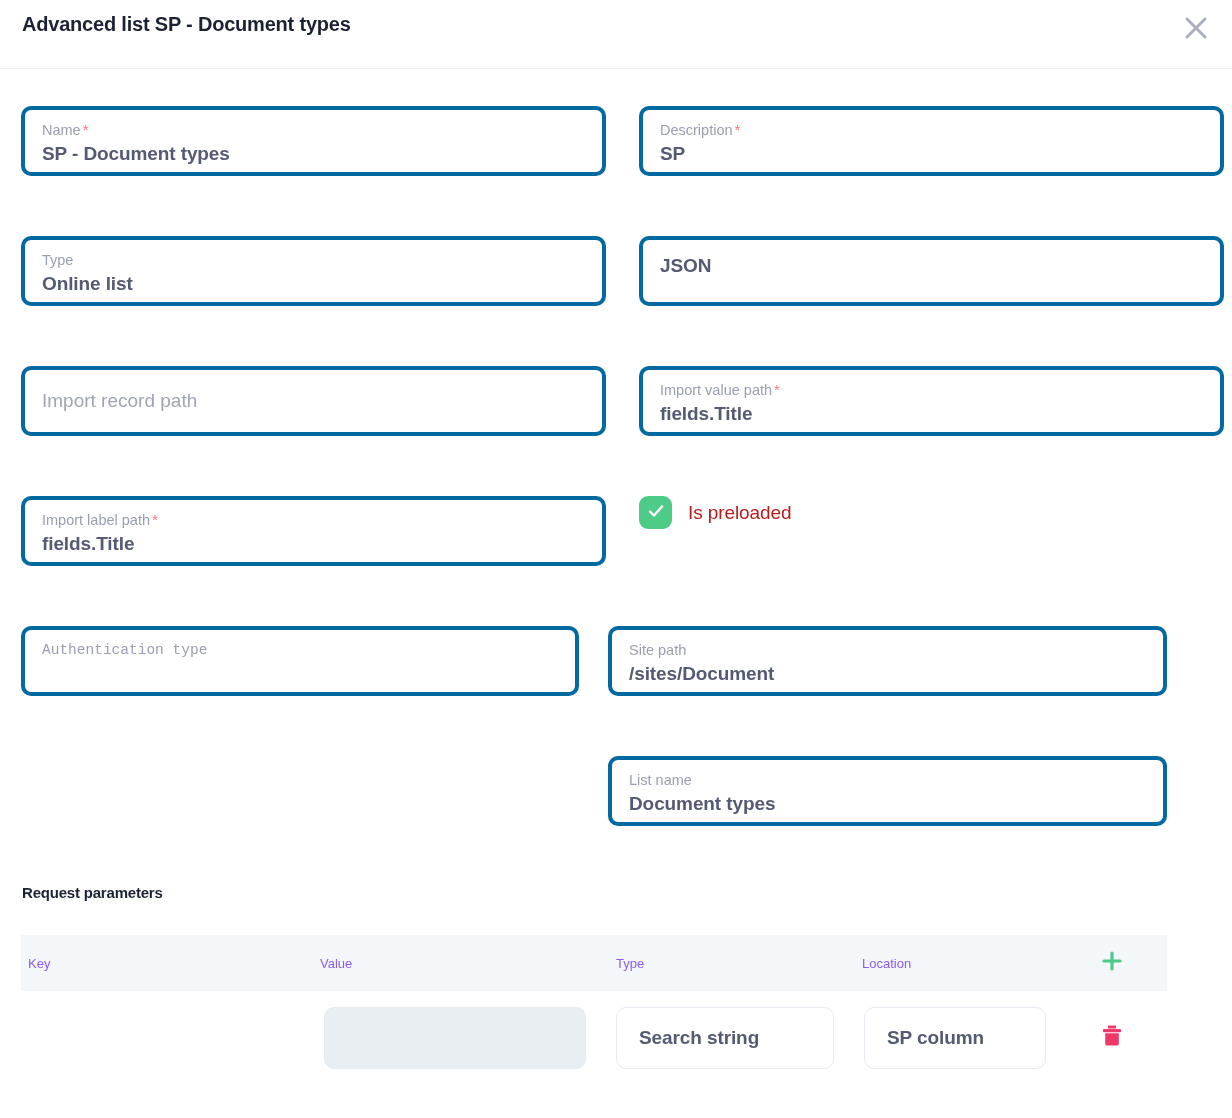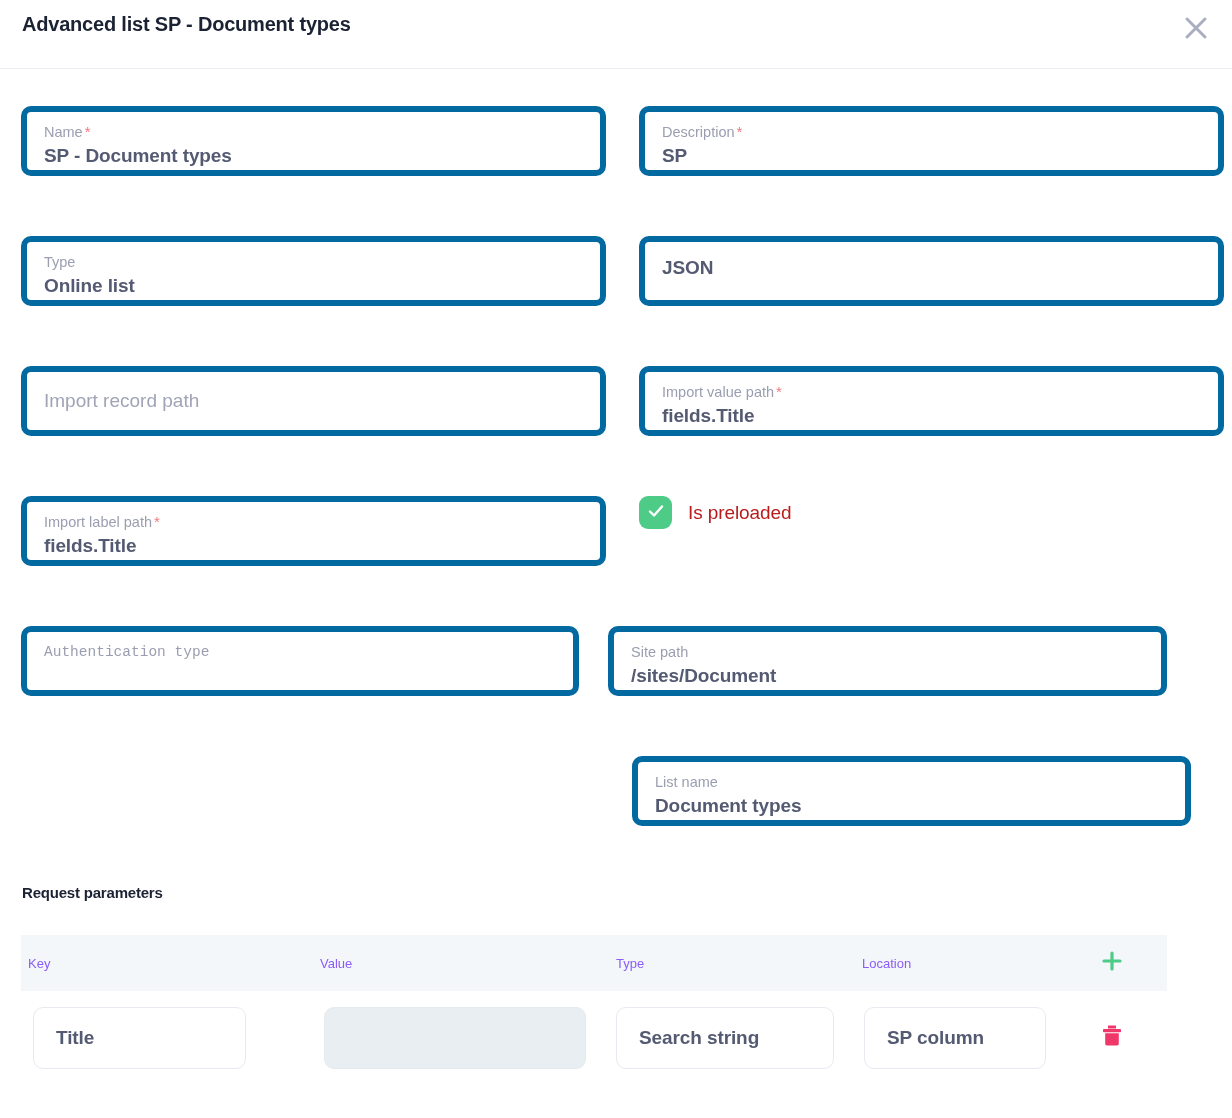--- a/index.html
+++ b/index.html
@@ -25,21 +25,21 @@
     position: absolute; right: 16px; top: 8px; width: 40px; height: 40px;
     display: flex; align-items: center; justify-content: center; cursor: pointer;
   }
   .close-btn svg { display: block; }
 
   
   .form-area { position: absolute; left: 0; top: 69px; width: 1232px; }
 
   .field {
     position: absolute; height: 70px;
-    border: 6px solid #0369a1; border-radius: 10px; background: #fff;
+    border: 4px solid #0369a1; border-radius: 10px; background: #fff;
     padding: 11px 17px 0 17px; overflow: hidden;
   }
   .field-label {
     font-size: 14.5px; color: #9a9eb0; line-height: 18px; white-space: nowrap;
   }
   .req-star { color: #f4787f; font-size: 15px; padding-left: 2px; }
   .field-value {
     margin-top: 2px; font-size: 19px; color: #545a72; font-weight: bold;
     line-height: 26px; white-space: nowrap; letter-spacing: -0.1px;
   }
@@ -149,21 +149,21 @@
 
     <div class="field" style="left:21px; top:557px; width:558px;font-family:Liberation Mono, monospace;">
       <div class="field-label">Authentication type</div>
     </div>
 
     <div class="field" style="left:608px; top:557px; width:559px;">
       <div class="field-label">Site path</div>
       <div class="field-value">/sites/Document</div>
     </div>
 
-    <div class="field" style="left:608px; top:687px; width:559px;margin-left:24px;">
+    <div class="field" style="left:608px; top:687px; width:559px;">
       <div class="field-label">List name</div>
       <div class="field-value">Document types</div>
     </div>
 
   </div>
 
   <div class="section-title">Request parameters</div>
 
   <div class="table-head">
     <div class="th" style="left:7px;">Key</div>
@@ -173,23 +173,20 @@
     <div class="add-btn" style="left:1071px;">
       <span>
         <svg width="22" height="22" viewBox="0 0 22 22">
           <path d="M11 3 L11 19 M3 11 L19 11" stroke="#4ecb87" stroke-width="3.2" stroke-linecap="round"></path>
         </svg>
       </span>
     </div>
   </div>
 
   <div class="table-row">
-    <div class="cell-input" style="left:33px; width:213px;">
-      <span class="cell-text">Title</span>
-    </div>
 
     <div class="cell-input disabled" style="left:324px; width:262px;">
       <span class="cell-text"></span>
     </div>
 
     <div class="cell-input" style="left:616px; width:218px;">
       <span class="cell-text">Search string</span>
     </div>
 
     <div class="cell-input" style="left:864px; width:182px;">

